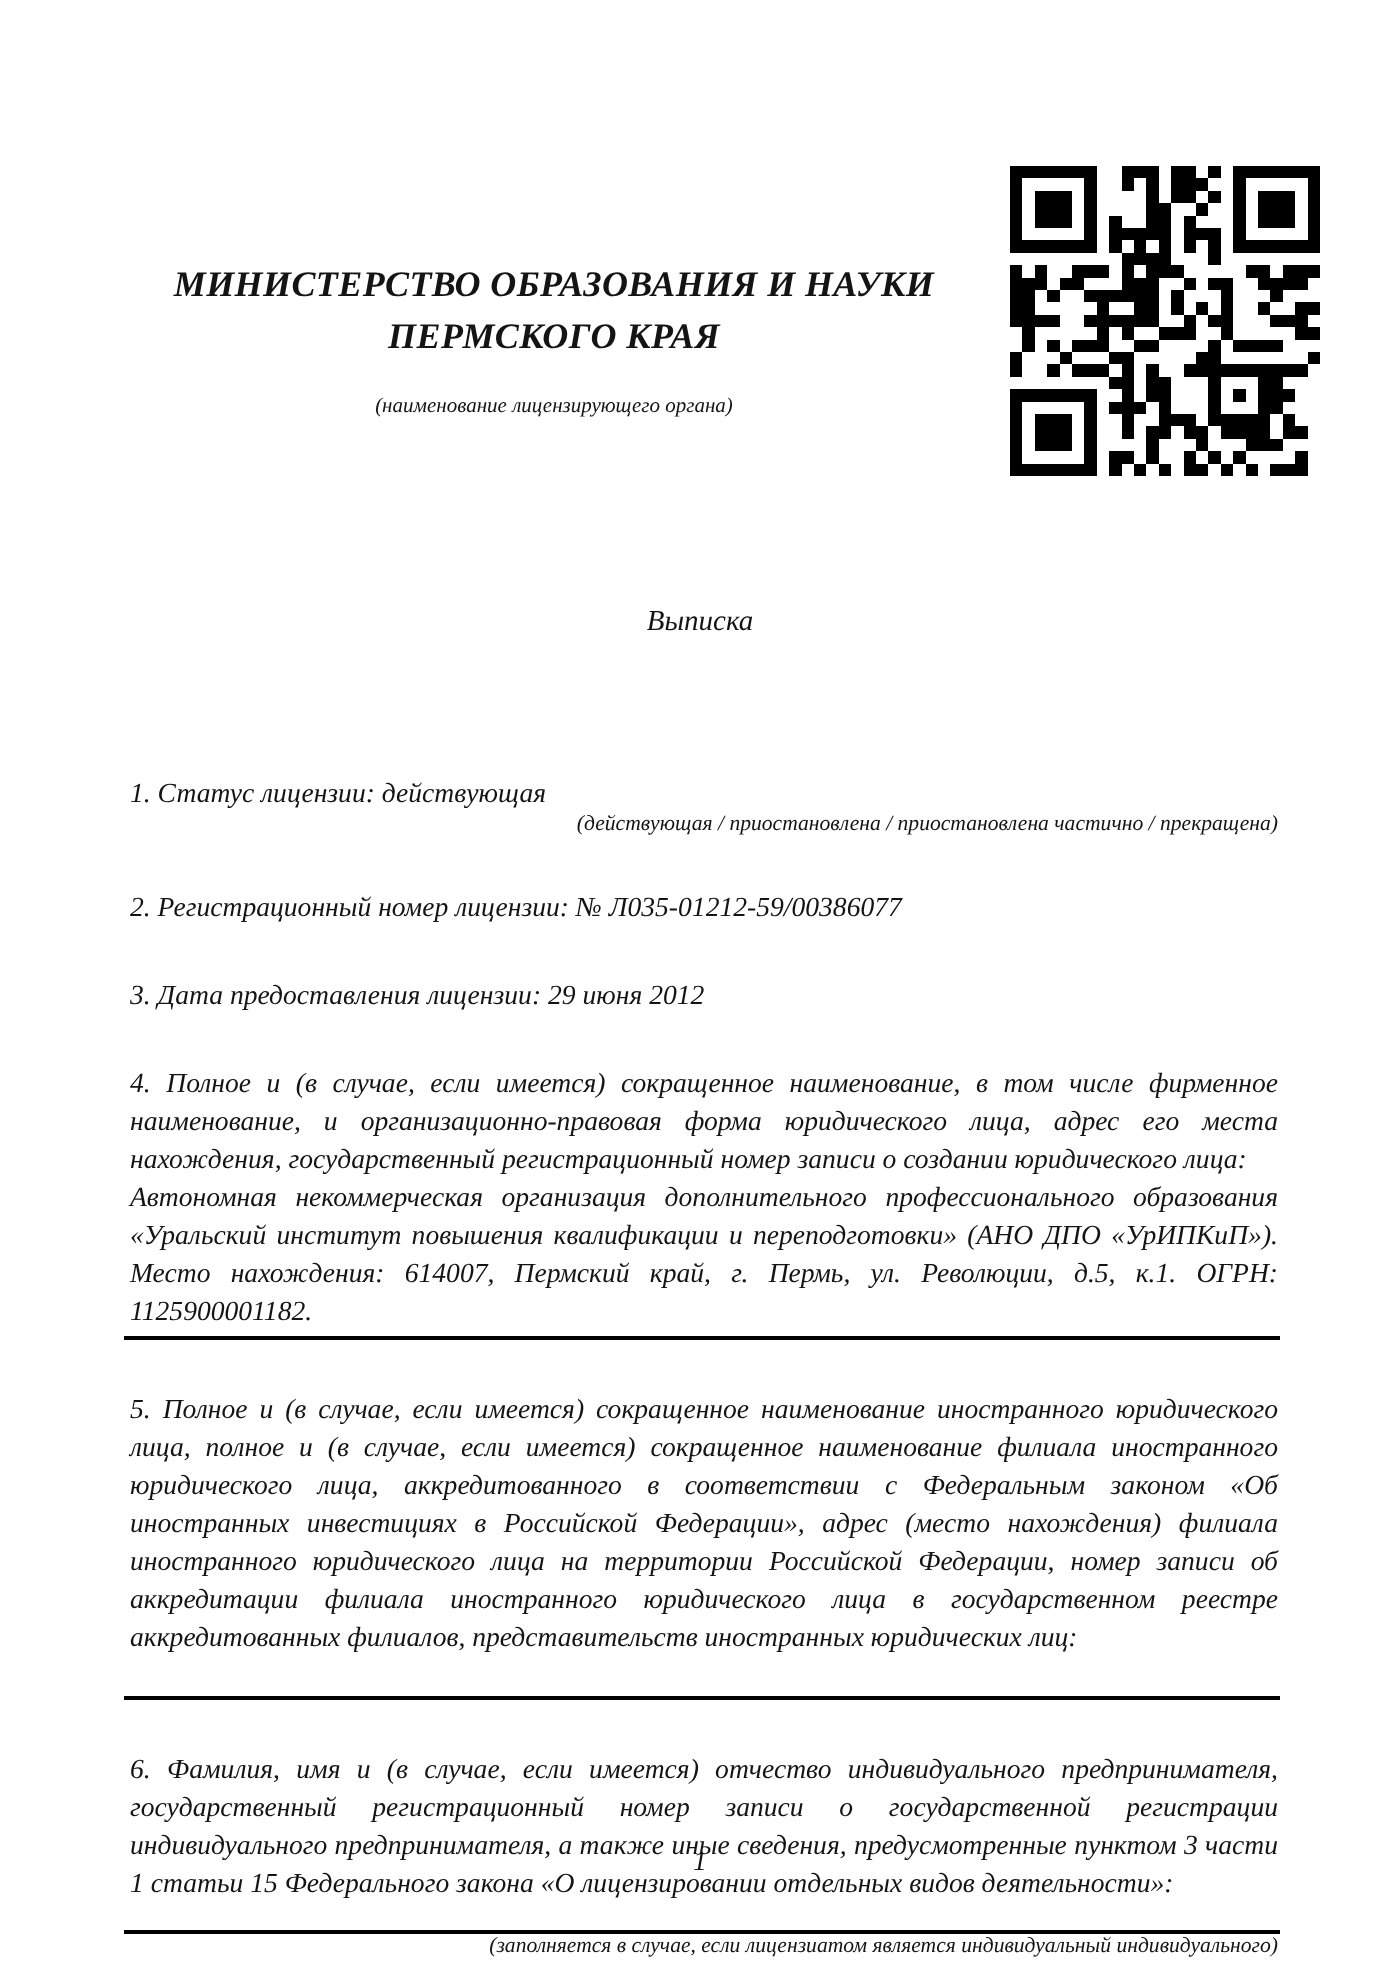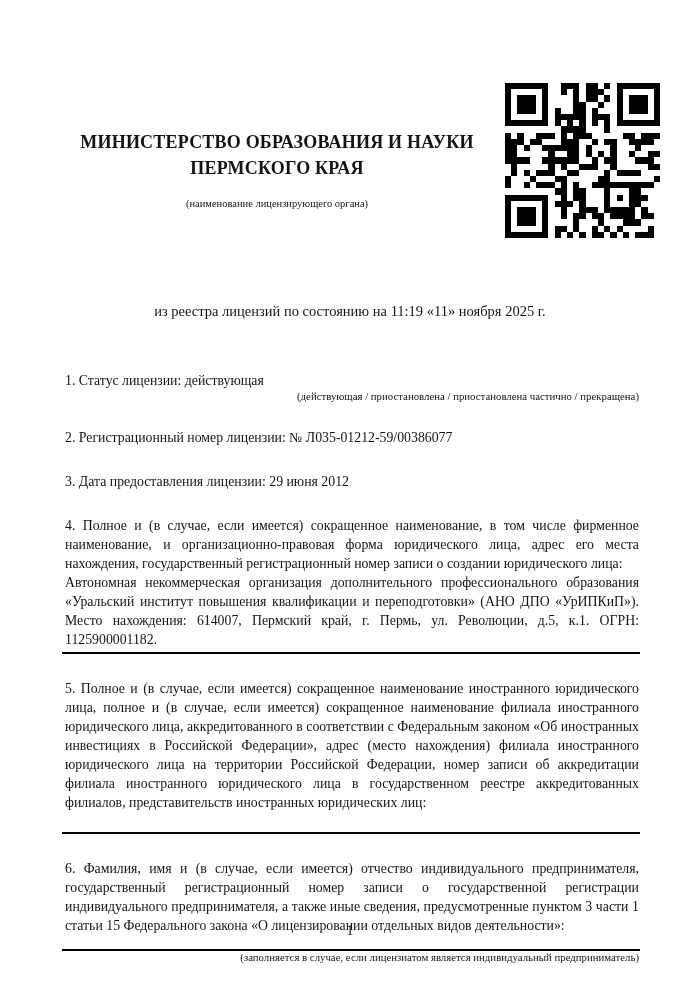--- a/index.html
+++ b/index.html
@@ -4,20 +4,21 @@
 <style>
   html, body { margin: 0; padding: 0; background: #ffffff; }
   .page {
     position: relative;
     width: 700px;
     height: 989px;
     background: #ffffff;
     color: #141414;
     font-family: "Liberation Serif", "DejaVu Serif", serif;
     overflow: hidden;
+    font-style: italic;
   }
 
   
   .ministry {
     position: absolute;
     top: 129px;
     left: 52px;
     width: 450px;
     text-align: center;
   }
@@ -54,21 +55,21 @@
   
   .doc-body {
     position: absolute;
     top: 371px;
     left: 65px;
     width: 574px;
     font-size: 13.8px;
     line-height: 19px;
   }
   .item { margin-top: 25px; }
-  .item:first-child { margin-top: 0; }
+  .item:first-child { margin-top: 16px; }
   .item p { margin: 0; }
   .para { text-align: justify; }
   .caption {
     font-size: 10.8px;
     line-height: 13px;
     text-align: right;
     margin-top: 2px;
   }
   .rule {
     height: 2px;
@@ -416,21 +417,21 @@
           <rect x="15" y="24" width="1" height="1"></rect>
           <rect x="17" y="24" width="1" height="1"></rect>
           <rect x="19" y="24" width="1" height="1"></rect>
           <rect x="21" y="24" width="1" height="1"></rect>
           <rect x="22" y="24" width="1" height="1"></rect>
           <rect x="23" y="24" width="1" height="1"></rect>
         </svg></div>
   </header>
 
   <div class="doc-title">
-    <div>из реестра лицензий по состоянию на 11:19 «11» ноября 2025 г.</div>
+    <div>Выписка</div>
   </div>
 
   <main class="doc-body">
 
     <section class="item">
       <p>1. Статус лицензии: действующая</p>
       <p class="caption">(действующая / приостановлена / приостановлена частично / прекращена)</p>
     </section>
 
     <section class="item">
@@ -450,21 +451,21 @@
     <section class="item">
       <p class="para">5. Полное и (в случае, если имеется) сокращенное наименование иностранного юридического лица, полное и (в случае, если имеется) сокращенное наименование филиала иностранного юридического лица, аккредитованного в соответствии с Федеральным законом «Об иностранных инвестициях в Российской Федерации», адрес (место нахождения) филиала иностранного юридического лица на территории Российской Федерации, номер записи об аккредитации филиала иностранного юридического лица в государственном реестре аккредитованных филиалов, представительств иностранных юридических лиц:</p>
       <div class="blank-17"></div>
       <div class="rule"></div>
     </section>
 
     <section class="item">
       <p class="para">6. Фамилия, имя и (в случае, если имеется) отчество индивидуального предпринимателя, государственный регистрационный номер записи о государственной регистрации индивидуального предпринимателя, а также иные сведения, предусмотренные пунктом 3 части 1 статьи 15 Федерального закона «О лицензировании отдельных видов деятельности»:</p>
       <div class="blank-11"></div>
       <div class="rule"></div>
-      <p class="caption">(заполняется в случае, если лицензиатом является индивидуальный предприниматель)</p>
+      <p class="caption">(заполняется в случае, если лицензиатом является индивидуальный индивидуального)</p>
     </section>
 
     <section class="item">
       <p>7. Идентификационный номер налогоплательщика: 5904988880</p>
     </section>
 
   </main>
 
   <footer>
     <div class="page-number">1</div>

